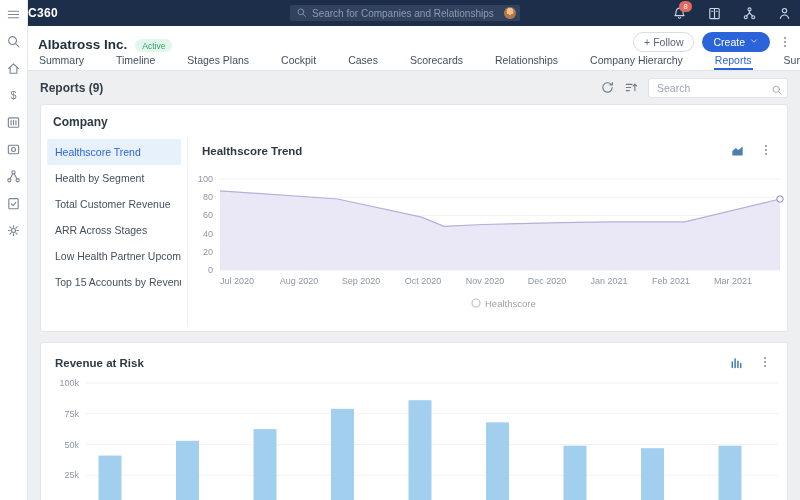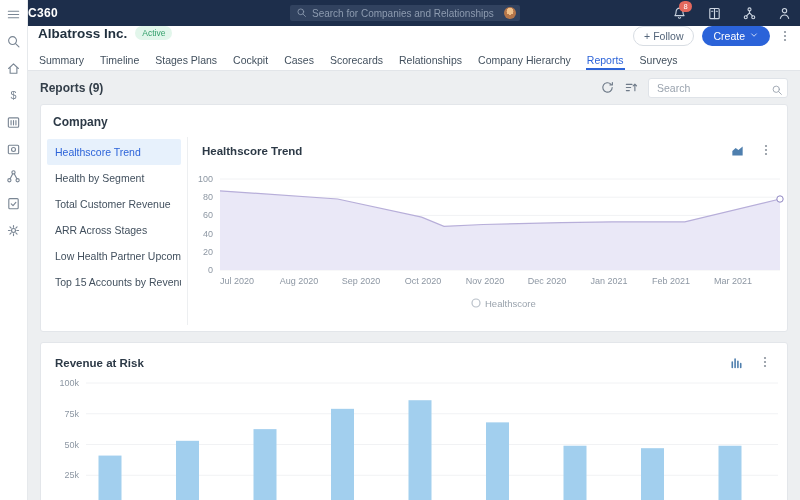--- a/index.html
+++ b/index.html
@@ -16,30 +16,30 @@
   .nav-search{position:absolute;left:262px;top:5px;width:230px;height:16px;background:#31425f;border-radius:2px;display:flex;align-items:center}
   .nav-search svg{margin-left:6px;flex:0 0 auto}
   .nav-search input{background:transparent;border:none;outline:none;color:#cdd6e2;font-size:10px;margin-left:5px;flex:1;min-width:0}
   .nav-search input::placeholder{color:#8d9bb0}
   .nav-avatar{width:12px;height:12px;border-radius:50%;background:radial-gradient(circle at 50% 35%,#f0c089 0 35%,#b5764a 36% 100%);margin-right:4px;flex:0 0 auto}
   .nav-icons{position:absolute;right:8px;top:0;height:26px;display:flex;align-items:center;gap:20px}
   .nav-icon{position:relative;width:15px;height:15px;cursor:pointer}
   .badge{position:absolute;top:-5px;left:7px;min-width:13px;height:11px;background:#e4695e;border-radius:6px;color:#fff;font-size:7.5px;line-height:11px;text-align:center;padding:0 2px}
 
   
-  .company-header{position:absolute;left:28px;top:26px;right:0;height:26px;background:#ffffff;display:flex;align-items:flex-start}
+  .company-header{position:absolute;left:28px;top:26px;right:0;height:26px;background:#ffffff;display:flex;align-items:flex-end}
   .company-name{font-size:13.5px;font-weight:bold;color:#22313f;margin-left:10px}
   .status-badge{margin-left:8px;font-size:8.5px;color:#35a06c;background:#e2f6eb;border-radius:8px;padding:2px 7px 1.5px}
   .header-actions{margin-left:auto;display:flex;align-items:center;gap:8px;margin-right:8px}
   .btn-follow{display:flex;align-items:center;gap:3px;border:1px solid #d8dde3;border-radius:11px;background:#fff;color:#54657a;font-size:10.5px;padding:3px 10px;cursor:pointer}
   .btn-create{display:flex;align-items:center;gap:4px;border:none;border-radius:11px;background:#2b63d9;color:#fff;font-size:10.5px;padding:4px 11px;cursor:pointer}
   .kebab-btn{width:14px;height:16px;display:flex;align-items:center;justify-content:center;cursor:pointer}
 
   
-  .tab-bar{position:absolute;left:28px;top:52px;right:0;height:19px;background:#fff;border-bottom:1px solid #e2e5e9;display:flex;align-items:flex-end;padding-left:10px;gap:14px}
+  .tab-bar{position:absolute;left:28px;top:52px;right:0;height:19px;background:#fff;border-bottom:1px solid #e2e5e9;display:flex;align-items:flex-end;padding-left:10px;gap:30px}
   .tab{font-size:10.5px;color:#42505e;padding:0 1px 4px;cursor:pointer;white-space:nowrap;display:flex;align-items:center;gap:3px}
   .tab.active{color:#2d64d9;border-bottom:2px solid #2d64d9;padding-bottom:2px}
 
   
   .content{position:absolute;left:28px;top:71px;right:0;bottom:0;padding:0 12px}
   .reports-toolbar{height:33px;display:flex;align-items:center}
   .reports-title{font-size:12px;font-weight:bold;color:#333e49}
   .toolbar-right{margin-left:auto;display:flex;align-items:center;gap:9px}
   .tool-icon{width:15px;height:15px;cursor:pointer}
   .toolbar-search{position:relative;width:140px;height:20px}

